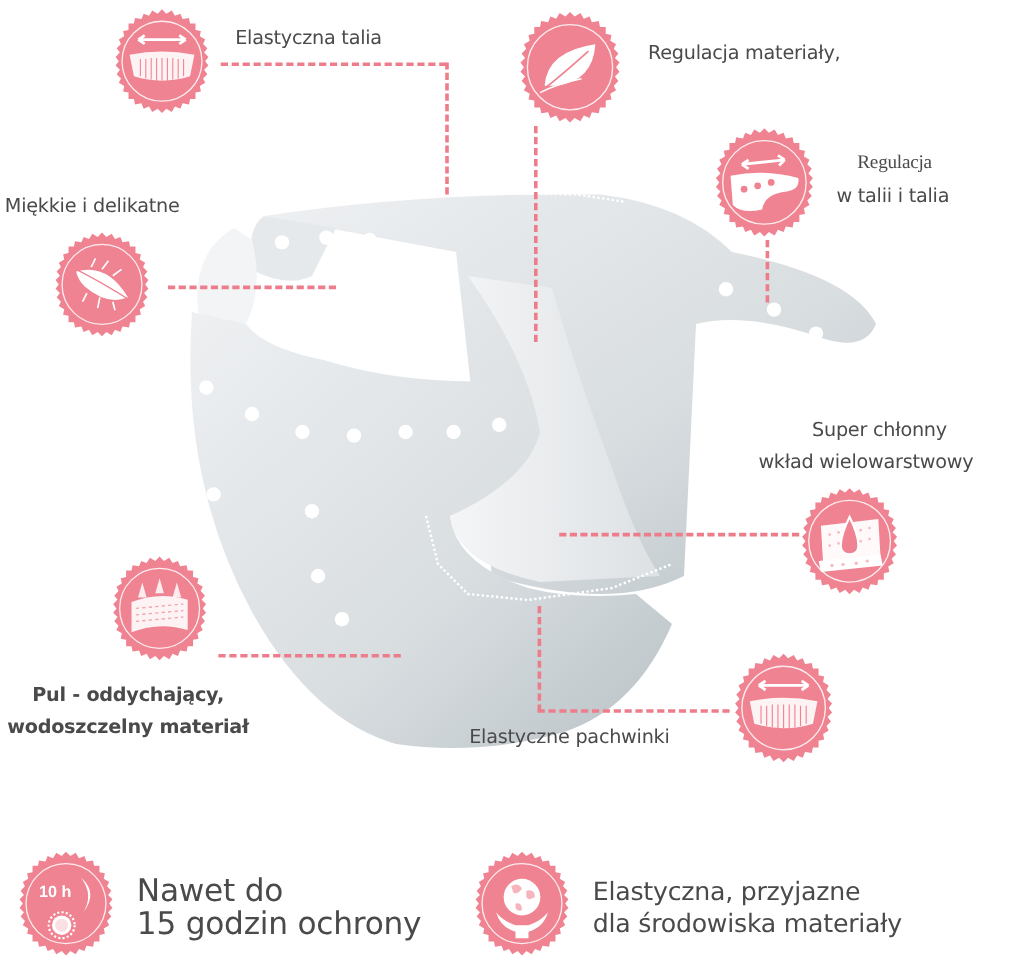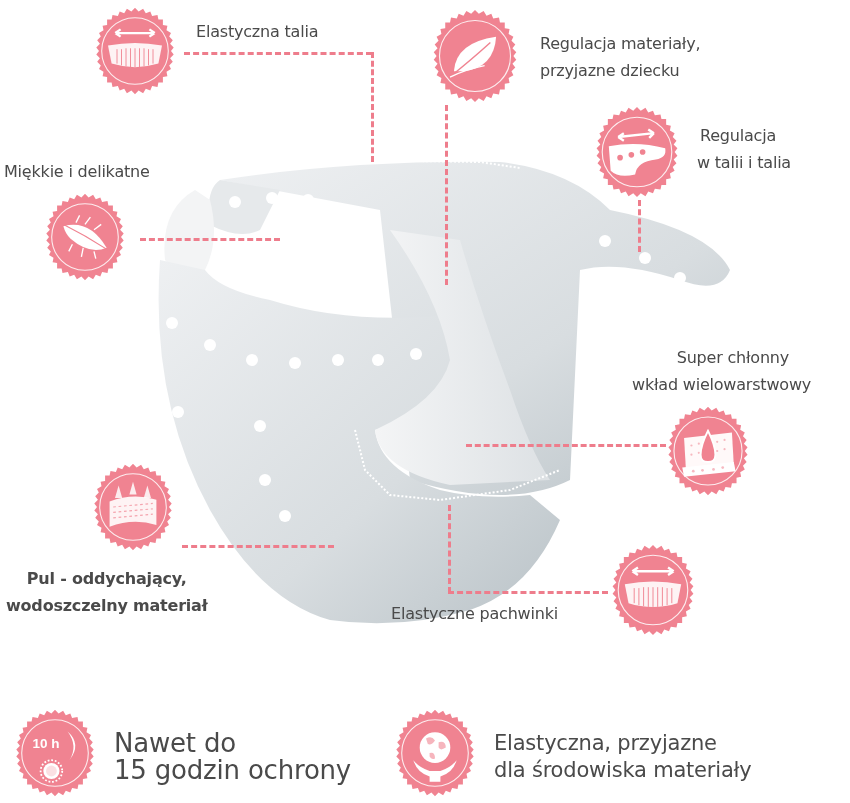--- a/index.html
+++ b/index.html
@@ -111,35 +111,34 @@
 <div class="badge" style="left:427px; top:8px; width:96px; height:96px;">
   <svg viewBox="0 0 100 100">
     <use href="#rim"></use>
     <path d="M28 66 Q30 36 72 30 Q70 62 38 66 Z" fill="#fff"></path>
     <path d="M26 70 Q45 55 66 36" stroke="#f08391" stroke-width="1.5" fill="none"></path>
     <path d="M24 72 Q40 64 60 60" stroke="#fff" stroke-width="1.2" fill="none"></path>
   </svg>
 </div>
 <div class="label" style="left:540px; top:30px;">
   <span>Regulacja materiały,</span>
-  <span>przyjazne dziecku</span>
 </div>
 
 <div class="badge" style="left:590px; top:105px; width:94px; height:94px;">
   <svg viewBox="0 0 100 100">
     <use href="#rim"></use>
     <path d="M30 34 L68 30 M30 34 L36 30 M30 34 L36 38 M68 30 L62 26 M68 30 L63 35" stroke="#fff" stroke-width="2.5" fill="none"></path>
     <path d="M20 44 Q50 38 80 46 Q82 56 70 58 Q50 60 48 74 Q30 78 22 70 Z" fill="#fff"></path>
     <circle cx="32" cy="56" r="3" fill="#f08391"></circle>
       <circle cx="44" cy="53" r="3" fill="#f08391"></circle>
       <circle cx="56" cy="50" r="3" fill="#f08391"></circle>
   </svg>
 </div>
 <div class="label" style="left:697px; top:122px; text-align:right;">
-  <span style="text-align:left; padding-left:3px;">Regulacja</span>
+  <span style="text-align:center; padding-left:3px;font-family:Liberation Serif, serif;">Regulacja</span>
   <span>w talii i talia</span>
 </div>
 
 <div class="label" style="left:4px; top:158px;">
   <span>Miękkie i delikatne</span>
 </div>
 <div class="badge" style="left:40px; top:192px;">
   <svg viewBox="0 0 100 100">
     <use href="#rim"></use>
     <path d="M26 38 Q55 30 74 62 Q55 70 34 52 Q28 46 26 38 Z" fill="#fff"></path>

